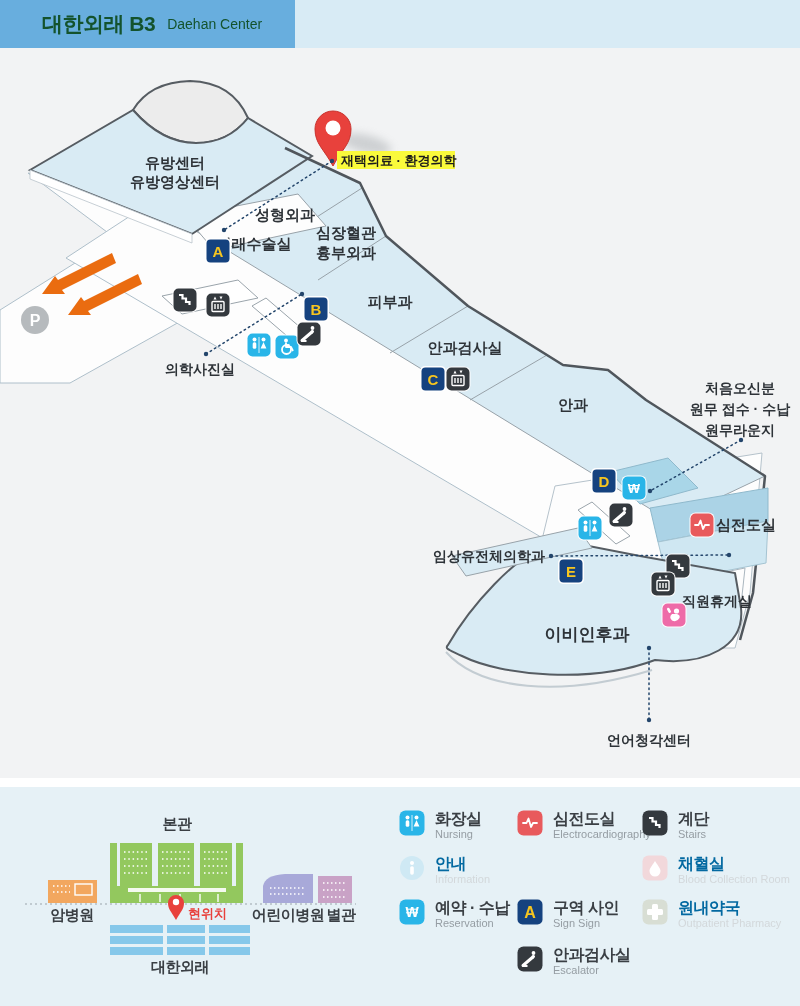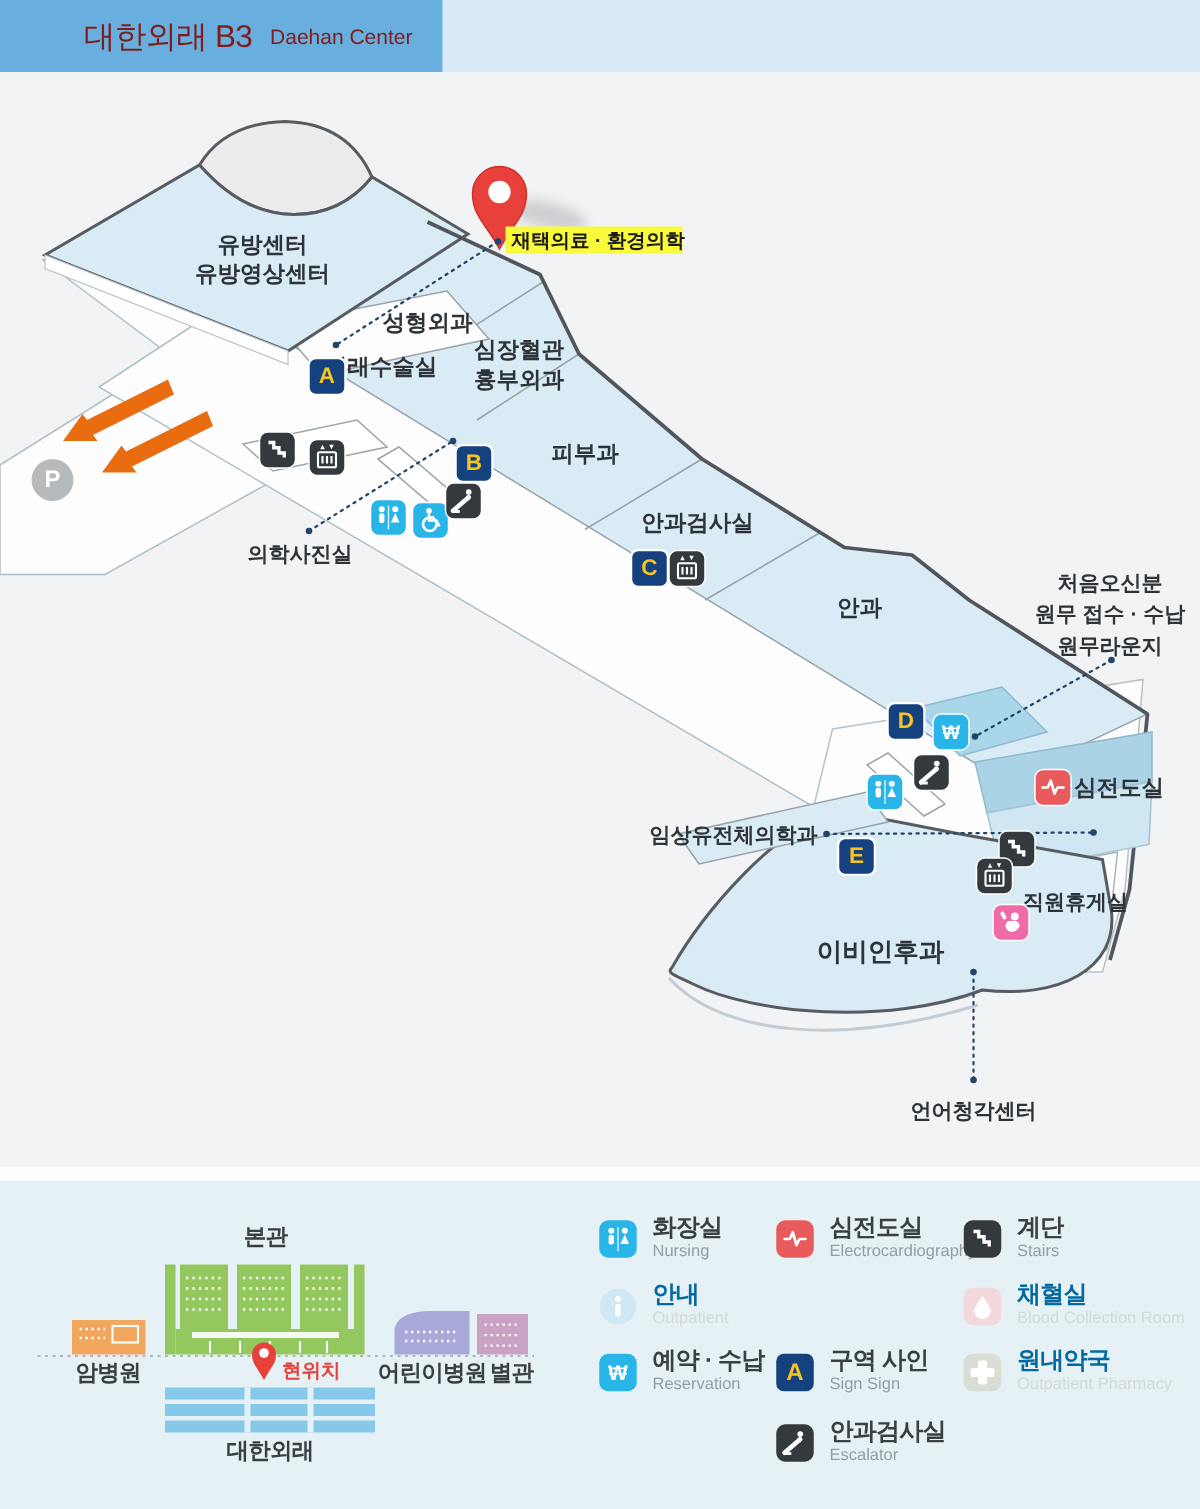--- a/index.html
+++ b/index.html
@@ -2,42 +2,42 @@
 <html><head>
 <meta charset="utf-8">
 <style>
   html,body{margin:0;padding:0;background:#fff;}
   body{font-family:"Liberation Sans",sans-serif;}
   #stage{position:relative;width:800px;height:1006px;overflow:hidden;background:#fff;}
 
   
   #hdr{position:absolute;left:0;top:0;width:800px;height:48px;background:#d8ebf5;}
   #hdrBox{position:absolute;left:0;top:0;width:295px;height:48px;background:#68aede;display:flex;align-items:center;}
-  #hdrBox .t1{color:#7f1d1d;font-size:21px;font-weight:normal;margin-left:56px;letter-spacing:-.5px;}
-  #hdrBox .t2{color:#7f1d1d;font-size:14px;margin-left:12px;}
+  #hdrBox .t1{color:#14532d;font-size:21px;font-weight:bold;margin-left:42px;letter-spacing:-.5px;}
+  #hdrBox .t2{color:#14532d;font-size:14px;margin-left:12px;}
 
   
   #mapZone{position:absolute;left:0;top:48px;width:800px;height:730px;background:#f2f3f4;}
   #gapStrip{position:absolute;left:0;top:778px;width:800px;height:9px;background:#fff;}
   #legendZone{position:absolute;left:0;top:787px;width:800px;height:219px;background:#e6f1f6;}
 
   svg{display:block;}
   svg text{font-family:"Liberation Sans",sans-serif;}
   .room{font-size:15px;font-weight:600;fill:#2e3338;}
   .roomBig{font-size:17px;font-weight:600;fill:#2e3338;}
   .callout{font-size:14px;font-weight:600;fill:#2e3338;}
   .zoneLetter{font-size:15px;font-weight:bold;fill:#f6c51f;}
   .iconW{font-size:13px;font-weight:bold;fill:#fff;}
   .pLetter{font-size:16px;font-weight:bold;fill:#fff;}
   .hl{font-size:13px;font-weight:bold;fill:#1b1b1b;}
   .dotline{stroke:#23456b;stroke-width:1.5;stroke-dasharray:1.5 3.5;stroke-linecap:round;fill:none;}
   .ldot{fill:#23456b;}
 
   
-  .lg-item{position:absolute;display:flex;align-items:center;gap:10px;}
+  .lg-item{position:absolute;display:flex;align-items:flex-start;gap:10px;}
   .lg-txt{display:flex;flex-direction:column;line-height:1.15;}
   .lg-ko{font-size:16px;font-weight:bold;color:#3a3f44;letter-spacing:-.5px;}
   .lg-en{font-size:11px;color:#959da3;}
   .lg-item.dis .lg-ko{color:#0369a1;}
   .lg-item.dis .lg-en{color:#d3d8db;}
 
   
   .mm{font-size:15px;font-weight:bold;fill:#3a3f44;letter-spacing:-.5px;}
   .mmHere{font-size:13px;font-weight:bold;fill:#e8413c;}
 </style>
@@ -397,21 +397,21 @@
         </div>
     </div>
     <div class="lg-item dis" style="left:399px;top:68px">
       <svg width="26" height="26" viewBox="-13 -13 26 26">
         <circle r="12" fill="#cfe9f4"></circle>
         <circle cx="0" cy="-5" r="2" fill="#fff"></circle>
         <rect x="-1.8" y="-1.8" width="3.6" height="8.5" rx="1.6" fill="#fff"></rect>
       </svg>
       <div class="lg-txt">
           <span class="lg-ko">안내</span>
-          <span class="lg-en">Outpatient</span>
+          <span class="lg-en">Information</span>
         </div>
     </div>
     <div class="lg-item" style="left:399px;top:112px">
       <svg width="26" height="26" viewBox="-13 -13 26 26">
         <rect x="-12.5" y="-12.5" width="25" height="25" rx="6" fill="#29b5e8"></rect>
         <text x="0" y="0" text-anchor="middle" dominant-baseline="central" fill="#fff" font-size="14" font-weight="bold">W</text>
         <line x1="-6" y1="-2.8" x2="6" y2="-2.8" stroke="#fff" stroke-width="1.1"></line>
         <line x1="-6" y1="0.8" x2="6" y2="0.8" stroke="#fff" stroke-width="1.1"></line>
       </svg>
       <div class="lg-txt">

